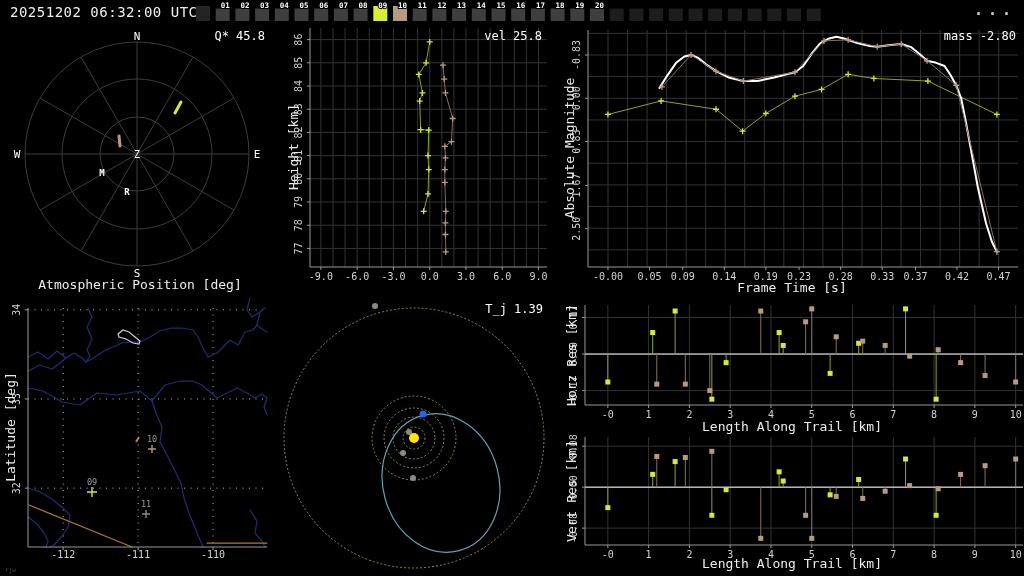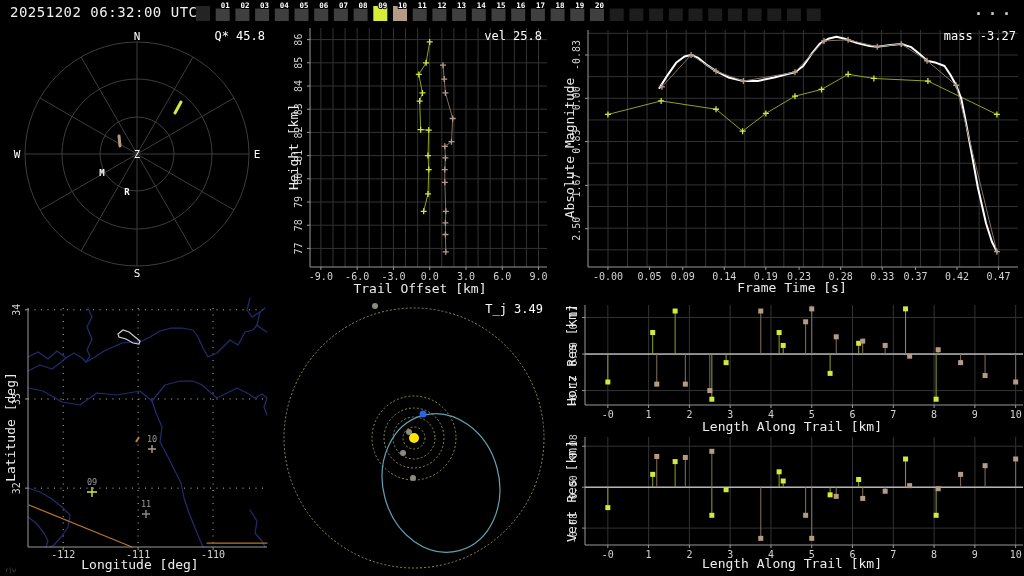--- a/index.html
+++ b/index.html
@@ -168,20 +168,21 @@
         <text x="137" y="252" font-size="11" fill="#fff" text-anchor="middle">S</text>
         <text x="17" y="133" font-size="11" fill="#fff" text-anchor="middle">W</text>
         <text x="257" y="133" font-size="11" fill="#fff" text-anchor="middle">E</text>
         <text x="137" y="133" font-size="10" fill="#fff" text-anchor="middle">Z</text>
         <text x="102" y="151" font-size="9" fill="#fff" text-anchor="middle" font-weight="bold">M</text>
         <text x="127" y="170" font-size="9" fill="#fff" text-anchor="middle" font-weight="bold">R</text>
         <line x1="175" y1="88" x2="181" y2="77" stroke="#d3e93c" stroke-width="3" stroke-linecap="round"></line>
         <line x1="119" y1="111" x2="120" y2="121" stroke="#b59b84" stroke-width="3" stroke-linecap="round"></line>
       </svg>
     <div class="vlab" style="right:15px;top:4px">Q* 45.8</div>
+    <div class="xlab" style="left:0;width:280px;top:252px">Atmospheric Position [deg]</div>
   </section>
 
   <section class="panel" id="p-trail" style="left:280px;top:25px;width:280px;height:270px">
     <svg id="svg-trail" width="280" height="270">
         <g>
           <line x1="40.882653061224495" y1="3" x2="40.882653061224495" y2="242" stroke="#333333"></line>
           <line x1="52.97448979591837" y1="3" x2="52.97448979591837" y2="242" stroke="#333333"></line>
           <line x1="65.06632653061224" y1="3" x2="65.06632653061224" y2="242" stroke="#333333"></line>
           <line x1="77.15816326530611" y1="3" x2="77.15816326530611" y2="242" stroke="#333333"></line>
           <line x1="89.25" y1="3" x2="89.25" y2="242" stroke="#333333"></line>
@@ -272,21 +273,20 @@
           <path d="M161.82397959183675 144.54368932038827H167.82397959183675M164.82397959183675 141.54368932038827V147.54368932038827" stroke="#b59b84" stroke-width="1.3" fill="none"></path>
           <path d="M161.82397959183675 157.3058252427186H167.82397959183675M164.82397959183675 154.3058252427186V160.3058252427186" stroke="#b59b84" stroke-width="1.3" fill="none"></path>
           <path d="M162.79132653061225 186.31067961165067H168.79132653061225M165.79132653061225 183.31067961165067V189.31067961165067" stroke="#b59b84" stroke-width="1.3" fill="none"></path>
           <path d="M162.42857142857142 197.91262135922346H168.42857142857142M165.42857142857142 194.91262135922346V200.91262135922346" stroke="#b59b84" stroke-width="1.3" fill="none"></path>
           <path d="M162.42857142857142 209.5145631067963H168.42857142857142M165.42857142857142 206.5145631067963V212.5145631067963" stroke="#b59b84" stroke-width="1.3" fill="none"></path>
           <path d="M162.79132653061225 226.91747572815552H168.79132653061225M165.79132653061225 223.91747572815552V229.91747572815552" stroke="#b59b84" stroke-width="1.3" fill="none"></path>
         </g>
       </svg>
     <div class="vlab" style="right:18px;top:4px">vel 25.8</div>
     <div class="ylab" style="left:13px;top:122px">Height [km]</div>
-    <div class="xlab" style="left:0;width:280px;top:256px">Trail Offset [km]</div>
   </section>
 
   <section class="panel" id="p-mag" style="left:560px;top:25px;width:464px;height:270px">
     <svg id="svg-mag" width="464" height="270">
         <g>
           <line x1="48" y1="5" x2="48" y2="242" stroke="#333333"></line>
           <line x1="67.535" y1="5" x2="67.535" y2="242" stroke="#333333"></line>
           <line x1="87.07" y1="5" x2="87.07" y2="242" stroke="#333333"></line>
           <line x1="106.605" y1="5" x2="106.605" y2="242" stroke="#333333"></line>
           <line x1="126.14" y1="5" x2="126.14" y2="242" stroke="#333333"></line>
@@ -378,21 +378,21 @@
           <path d="M231.93853884808658 47.204050187101025H237.93853884808658M234.93853884808658 44.204050187101025V50.204050187101025" stroke="#b59b84" stroke-width="1.3" fill="none"></path>
           <path d="M261.0262852725165 15.903147699757861H267.0262852725165M264.0262852725165 12.903147699757861V18.90314769975786" stroke="#b59b84" stroke-width="1.3" fill="none"></path>
           <path d="M285.12756088132977 14.859784283513088H291.12756088132977M288.12756088132977 11.859784283513088V17.859784283513086" stroke="#b59b84" stroke-width="1.3" fill="none"></path>
           <path d="M314.2153073057596 21.641646489104115H320.2153073057596M317.2153073057596 18.641646489104115V24.641646489104115" stroke="#b59b84" stroke-width="1.3" fill="none"></path>
           <path d="M338.3165829145729 19.03323794849218H344.3165829145729M341.3165829145729 16.03323794849218V22.03323794849218" stroke="#b59b84" stroke-width="1.3" fill="none"></path>
           <path d="M364.0800154619251 35.72705260840854H370.0800154619251M367.0800154619251 32.72705260840854V38.72705260840854" stroke="#b59b84" stroke-width="1.3" fill="none"></path>
           <path d="M393.16776188635487 60.24609289016068H399.16776188635487M396.16776188635487 57.24609289016068V63.24609289016068" stroke="#b59b84" stroke-width="1.3" fill="none"></path>
           <path d="M433.89060688055673 226.66255778120183H439.89060688055673M436.89060688055673 223.66255778120183V229.66255778120183" stroke="#b59b84" stroke-width="1.3" fill="none"></path>
         </g>
       </svg>
-    <div class="vlab" style="right:8px;top:4px">mass -3.27</div>
+    <div class="vlab" style="right:8px;top:4px">mass -2.80</div>
     <div class="ylab" style="left:9px;top:123px">Absolute Magnitude</div>
     <div class="xlab" style="left:0;width:464px;top:255px">Frame Time [s]</div>
   </section>
 
   <section class="panel" id="p-map" style="left:0;top:295px;width:280px;height:281px">
     <svg id="svg-map" width="280" height="281">
         <g>
           <line x1="63.213166144200564" y1="13" x2="63.213166144200564" y2="252" stroke="#bbb" stroke-width="1" stroke-dasharray="1 5.5"></line>
           <line x1="138.13479623824452" y1="13" x2="138.13479623824452" y2="252" stroke="#bbb" stroke-width="1" stroke-dasharray="1 5.5"></line>
           <line x1="213.05642633228845" y1="13" x2="213.05642633228845" y2="252" stroke="#bbb" stroke-width="1" stroke-dasharray="1 5.5"></line>
@@ -439,41 +439,40 @@
         <line x1="213.05642633228845" y1="252" x2="213.05642633228845" y2="255" stroke="#999999"></line>
         <text x="213.05642633228845" y="263" font-size="10" fill="#d4d4d4" text-anchor="middle">-110</text>
         <line x1="25" y1="193.1417910447762" x2="28" y2="193.1417910447762" stroke="#999999"></line>
         <text x="20" y="193.1417910447762" font-size="10" fill="#d4d4d4" text-anchor="middle" transform="rotate(-90 20 193.1417910447762)">32</text>
         <line x1="25" y1="103.96268656716434" x2="28" y2="103.96268656716434" stroke="#999999"></line>
         <text x="20" y="103.96268656716434" font-size="10" fill="#d4d4d4" text-anchor="middle" transform="rotate(-90 20 103.96268656716434)">33</text>
         <line x1="25" y1="14.783582089552516" x2="28" y2="14.783582089552516" stroke="#999999"></line>
         <text x="20" y="14.783582089552516" font-size="10" fill="#d4d4d4" text-anchor="middle" transform="rotate(-90 20 14.783582089552516)">34</text>
       </svg>
     <div class="ylab" style="left:10px;top:132px">Latitude [deg]</div>
-    <div class="xlab" style="left:0;width:280px;top:262px">Longitude [deg]</div>
   </section>
 
   <section class="panel" id="p-orbit" style="left:280px;top:295px;width:280px;height:281px">
     <svg id="svg-orbit" width="280" height="281">
         <g>
           <circle cx="134" cy="143" r="11" fill="none" stroke="#8c8c4a" stroke-width="1" stroke-dasharray="2 2"></circle>
           <circle cx="134" cy="143" r="21" fill="none" stroke="#8c8c4a" stroke-width="1" stroke-dasharray="2 2"></circle>
           <circle cx="134" cy="143" r="30" fill="none" stroke="#8c8c4a" stroke-width="1" stroke-dasharray="2 2"></circle>
           <circle cx="134" cy="143" r="42" fill="none" stroke="#8c8c4a" stroke-width="1" stroke-dasharray="2 2"></circle>
           <circle cx="134" cy="143" r="130" fill="none" stroke="#8c8c4a" stroke-width="1" stroke-dasharray="2 2"></circle>
         </g>
         <ellipse cx="161" cy="188" rx="58" ry="70" transform="rotate(-15 161 188)" fill="none" stroke="#62a0b2" stroke-width="1.2"></ellipse>
         <circle cx="129" cy="137" r="3" fill="#8b8b7d"></circle>
         <circle cx="123" cy="158" r="3" fill="#8b8b7d"></circle>
         <circle cx="133" cy="183" r="3" fill="#8b8b7d"></circle>
         <circle cx="95" cy="11" r="3" fill="#8b8b7d"></circle>
         <circle cx="143" cy="119" r="3.5" fill="#2a62e8"></circle>
         <circle cx="134" cy="143" r="5" fill="#ffe400"></circle>
       </svg>
-    <div class="vlab" style="right:17px;top:7px">T_j 3.49</div>
+    <div class="vlab" style="right:17px;top:7px">T_j 1.39</div>
   </section>
 
   <section class="panel" id="p-res" style="left:560px;top:295px;width:464px;height:281px">
     <svg id="svg-res-h" width="464" height="140" style="top:0">
         <g>
           <line x1="47.837988826815646" y1="10" x2="47.837988826815646" y2="110" stroke="#333333"></line>
           <line x1="88.62011173184356" y1="10" x2="88.62011173184356" y2="110" stroke="#333333"></line>
           <line x1="129.4022346368715" y1="10" x2="129.4022346368715" y2="110" stroke="#333333"></line>
           <line x1="170.18435754189943" y1="10" x2="170.18435754189943" y2="110" stroke="#333333"></line>
           <line x1="210.9664804469274" y1="10" x2="210.9664804469274" y2="110" stroke="#333333"></line>

